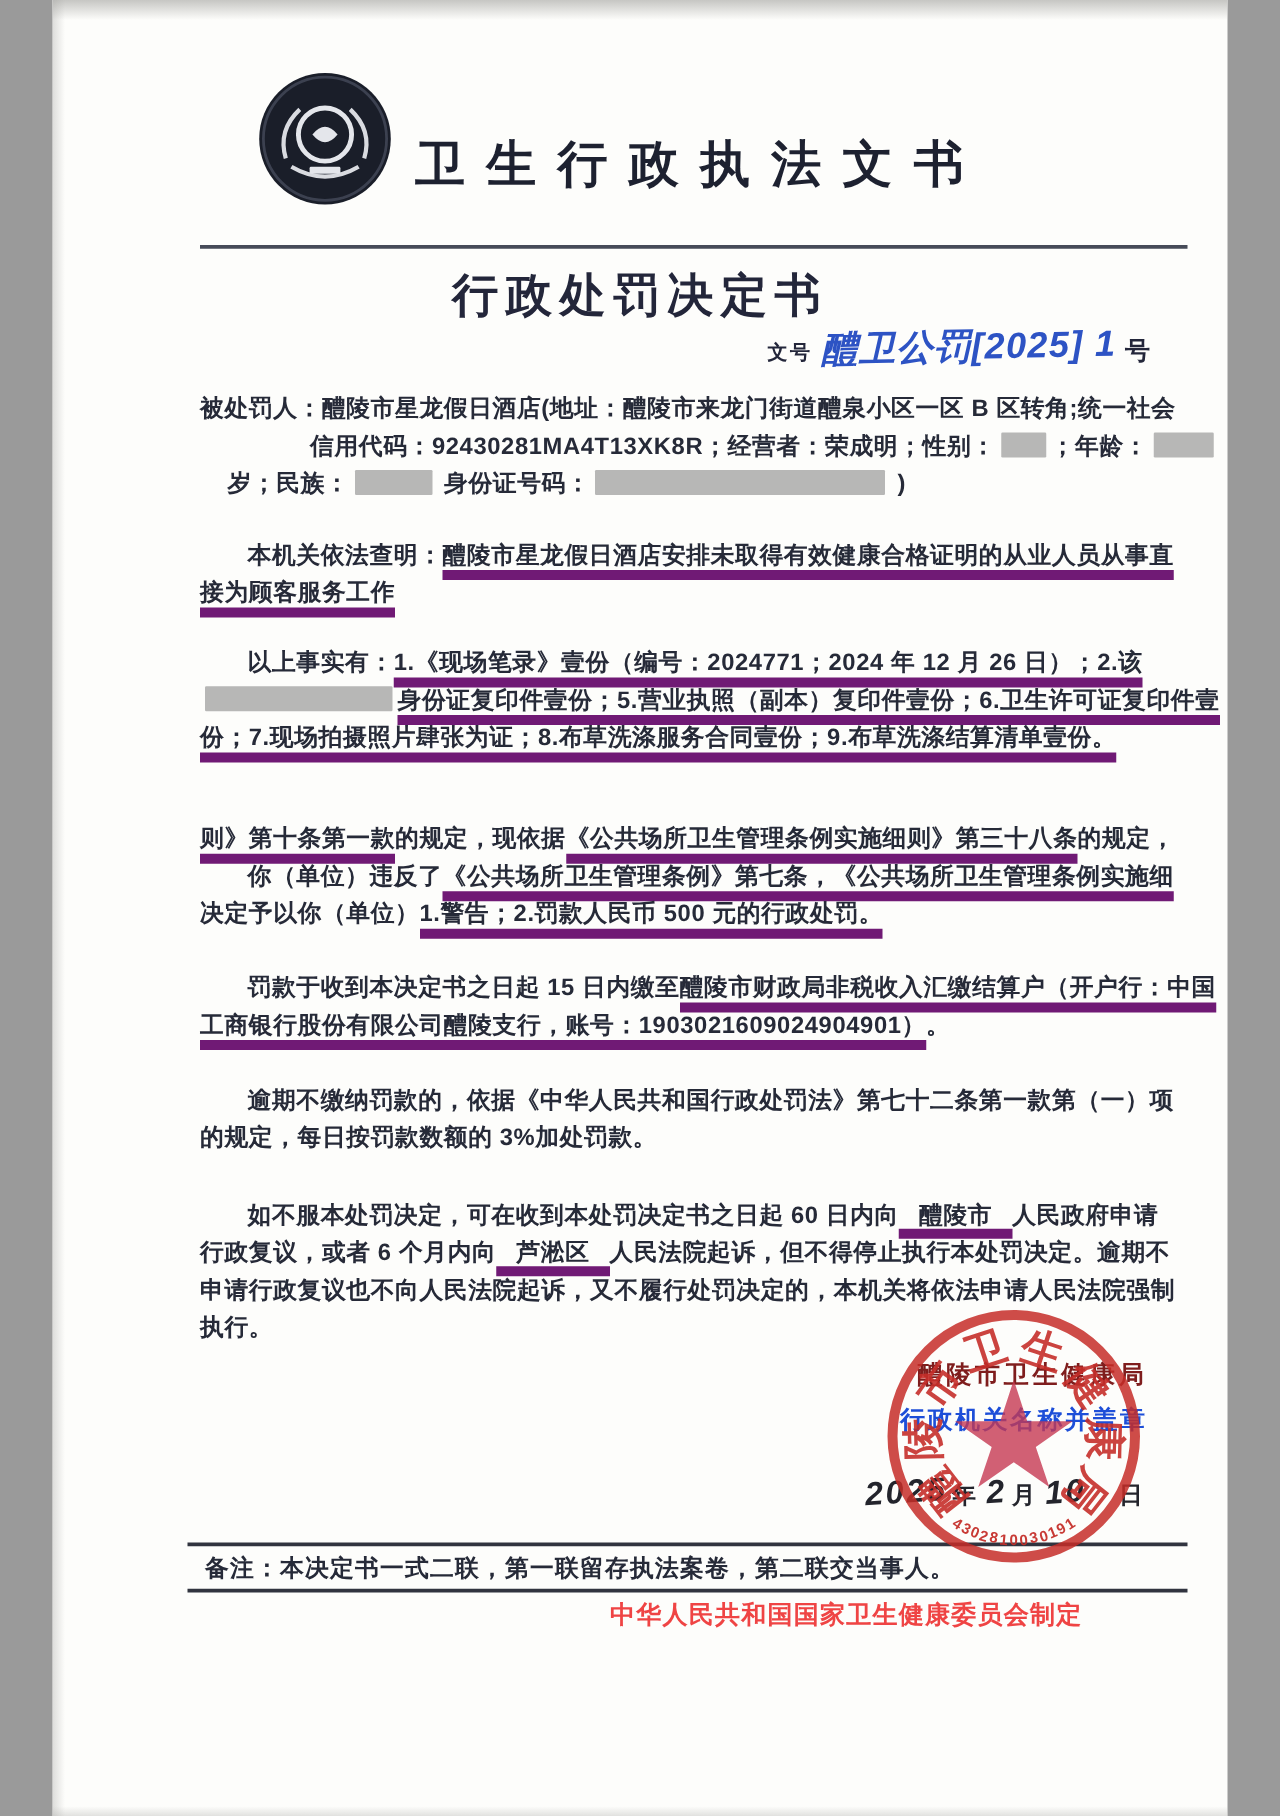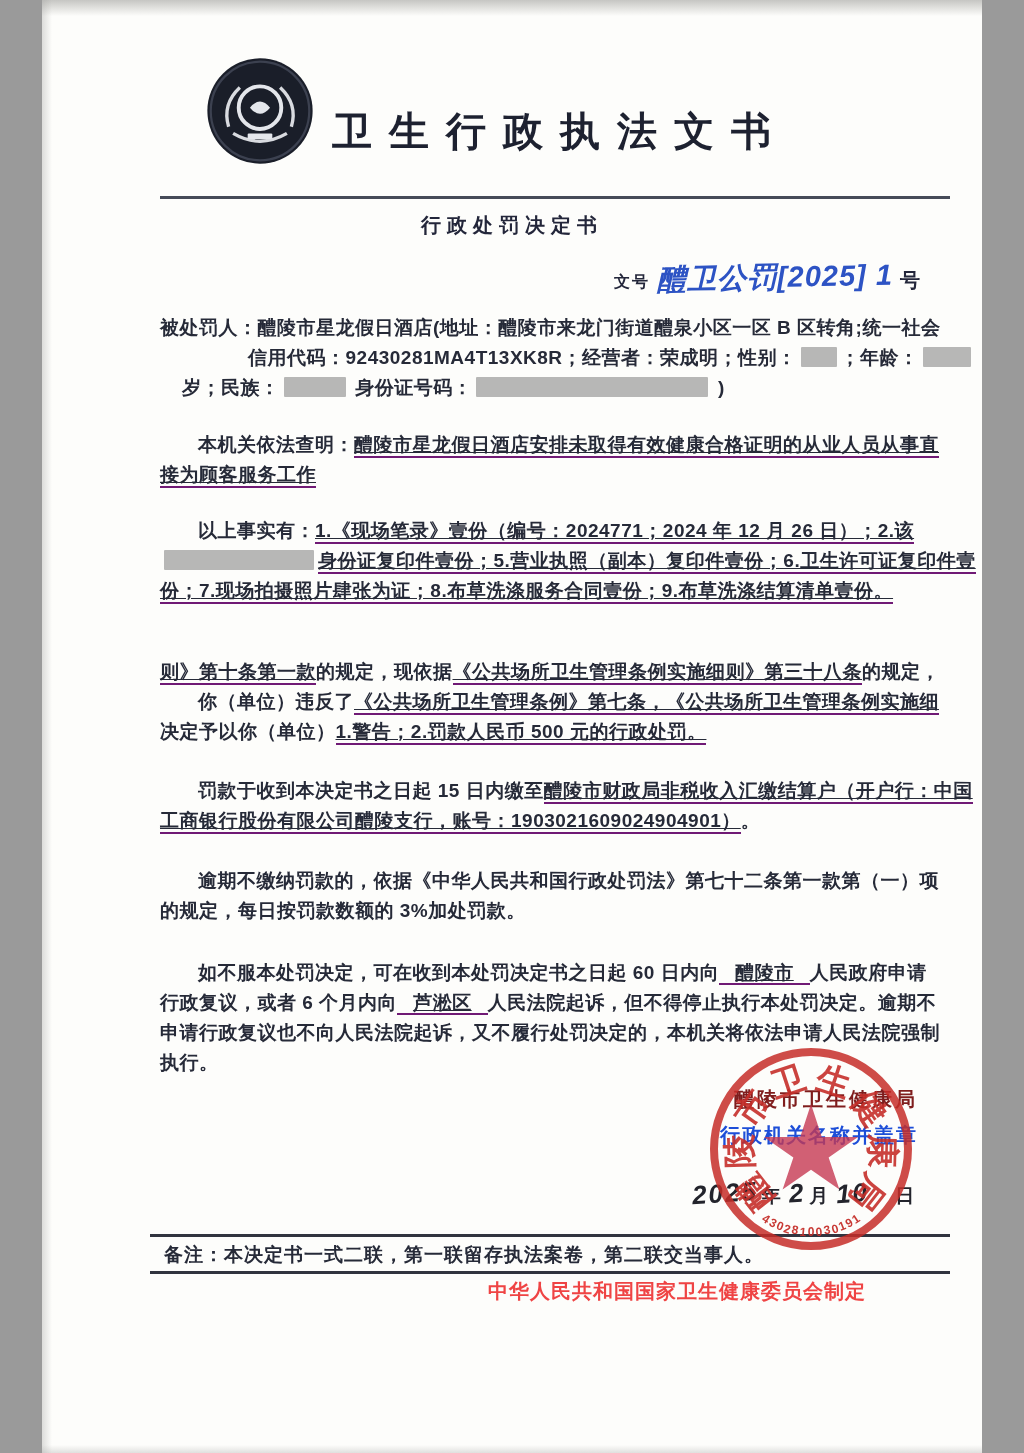--- a/index.html
+++ b/index.html
@@ -17,21 +17,21 @@
     background:linear-gradient(rgba(255,255,255,0),rgba(170,170,168,.35));}
 
   
   .emblem{position:absolute;left:162px;top:55px;width:112px;height:112px;}
   .letterhead{position:absolute;top:104px;left:0;right:0;text-align:center;
     padding-left:96px;font-size:40px;font-weight:700;letter-spacing:17px;
     color:#1d2130;}
   .header-rule{position:absolute;top:196px;left:118px;width:790px;height:3px;
     background:#464b58;}
   .doc-title{position:absolute;top:212px;left:0;right:0;text-align:center;
-    font-size:20px;font-weight:700;letter-spacing:6px;color:#23263a;}
+    font-size:37px;font-weight:700;letter-spacing:6px;color:#23263a;}
   .doc-number{position:absolute;top:258px;right:62px;display:flex;
     align-items:baseline;color:#23263a;}
   .doc-number .label{font-size:16px;font-weight:700;letter-spacing:2px;}
   .doc-number .value{font-size:29px;font-weight:700;font-style:italic;
     color:#2d53c4;margin:0 7px;transform:rotate(-1.2deg);letter-spacing:1px;}
   .doc-number .suffix{font-size:20px;font-weight:700;}
 
   
   .para{position:absolute;left:118px;width:794px;font-size:19px;line-height:30px;
     font-weight:700;color:#262a38;letter-spacing:.5px;}
@@ -39,21 +39,21 @@
   #p-findings{top:430px}
   #p-evidence{top:516px}
   #p-violation-decision{top:657px}
   #p-payment{top:776px}
   #p-late-penalty{top:866px}
   #p-appeal-rights{top:958px}
   .line{white-space:nowrap;}
   .ind-para{text-indent:38px;}
   .ind-lg{text-indent:88px;text-align:right;}
   .ind-sm{text-indent:22px;}
-  .u{border-bottom:2px solid #701a75;padding-bottom:1px;text-decoration:underline;}
+  .u{border-bottom:8px solid #701a75;padding-bottom:1px;}
   .blank{padding:0 16px;}
   .redact{display:inline-block;height:20px;background:#b7b7b6;border-radius:1px;
     vertical-align:-3px;margin:0 4px;}
   .r-xs{width:36px}.r-sm{width:48px}.r-md{width:62px}
   .r-lg{width:150px}.r-xl{width:200px}.r-xxl{width:232px}
 
   
   .agency-name{position:absolute;left:692px;top:1086px;font-size:20px;
     font-weight:700;letter-spacing:3px;color:#7f1d1d;}
   .agency-caption{position:absolute;left:678px;top:1122px;font-size:20px;

